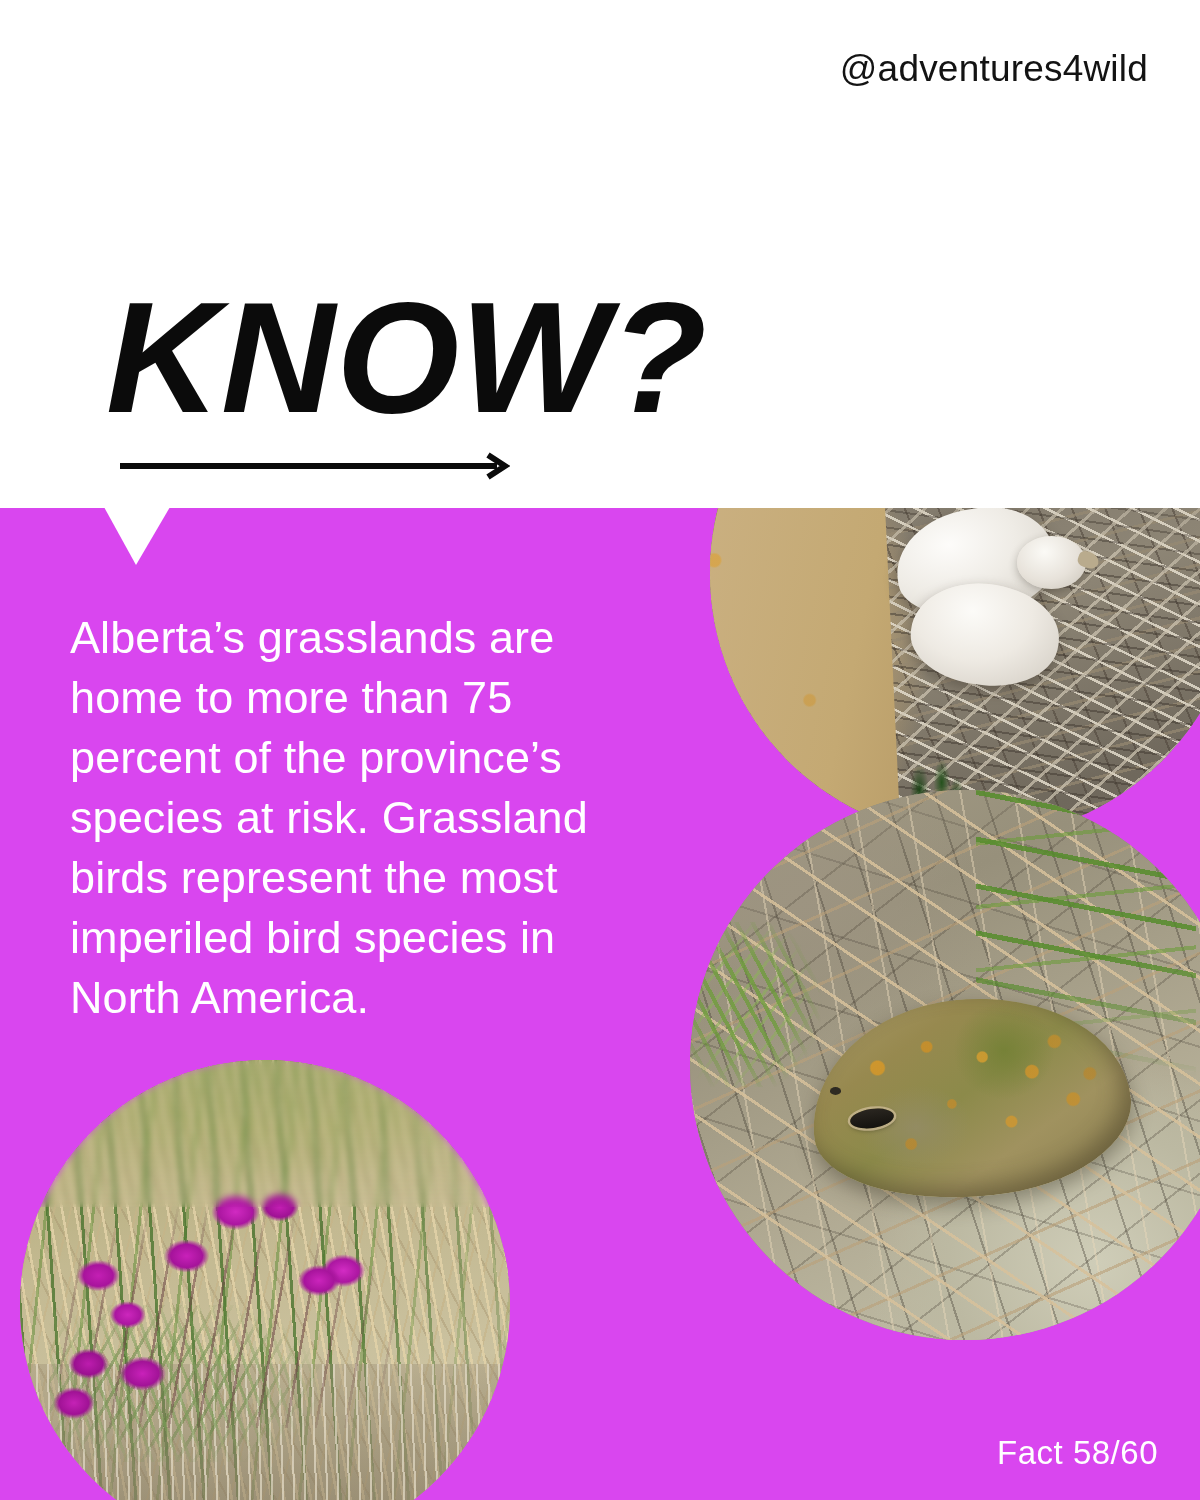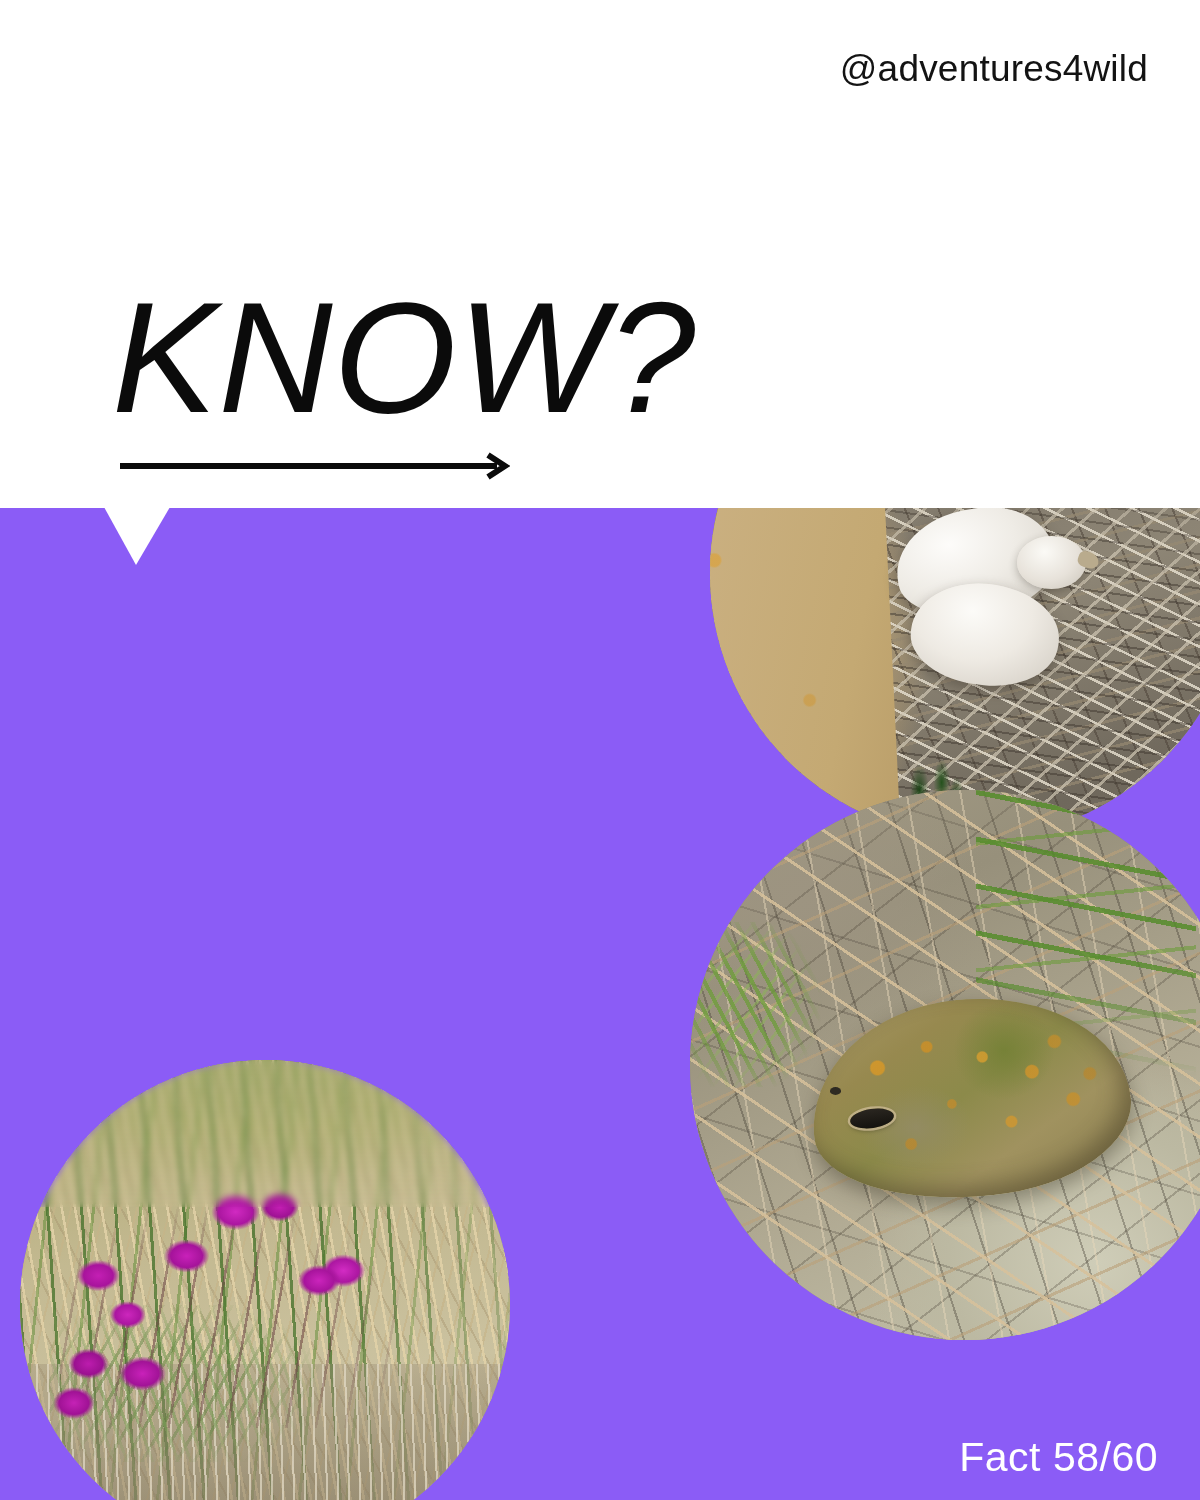--- a/index.html
+++ b/index.html
@@ -5,21 +5,21 @@
   html, body {
     margin: 0;
     padding: 0;
     background: #ffffff;
   }
   #poster {
     position: relative;
     width: 1200px;
     height: 1500px;
     overflow: hidden;
-    background: #8b5cf6;
+    background: #d946ef;
     font-family: "Liberation Sans", sans-serif;
   }
 
   
   #white-panel {
     position: absolute;
     left: 0; top: 0;
     width: 1200px;
     height: 508px;
     background: #ffffff;
@@ -57,24 +57,24 @@
     font-size: 158px;
     font-weight: 300;
     color: #0b0b0b;
     letter-spacing: 1px;
     line-height: 1;
     white-space: nowrap;
     z-index: 6;
   }
   #headline-2 {
     position: absolute;
-    left: 112px;
+    left: 106px;
     top: 278px;
     font-size: 158px;
-    font-weight: 400;
+    font-weight: 700;
     font-style: italic;
     color: #0b0b0b;
     letter-spacing: 1px;
     line-height: 1;
     white-space: nowrap;
     z-index: 6;
   }
 
   
   #arrow {
@@ -109,21 +109,21 @@
     font-weight: 700;
     color: #ffffff;
     letter-spacing: 0.3px;
     white-space: nowrap;
     z-index: 6;
   }
   #fact-counter {
     position: absolute;
     right: 42px;
     top: 1434px;
-    font-size: 41px;
+    font-size: 33px;
     font-weight: 300;
     color: #ffffff;
     letter-spacing: 0.5px;
     white-space: nowrap;
     z-index: 6;
   }
 
   
   .photo-circle {
     position: absolute;
@@ -443,16 +443,17 @@
 
   <div id="handle">@adventures4wild</div>
 
   <div id="headline-2">KNOW?</div>
 
   <svg id="arrow" viewBox="0 0 390 28" xmlns="http://www.w3.org/2000/svg">
     <line x1="0" y1="14" x2="377" y2="14" stroke="#0b0b0b" stroke-width="6"></line>
     <polyline points="368,3 385,14 368,25" fill="none" stroke="#0b0b0b" stroke-width="6" stroke-linejoin="miter" stroke-linecap="butt"></polyline>
   </svg>
 
+  <div id="body-copy">Alberta’s grasslands are home to more than 75 percent of the province’s species at risk. Grassland birds represent the most imperiled bird species in North America.</div>
 
   <div id="fact-counter">Fact 58/60</div>
 
 </div>
 
 </body></html>

